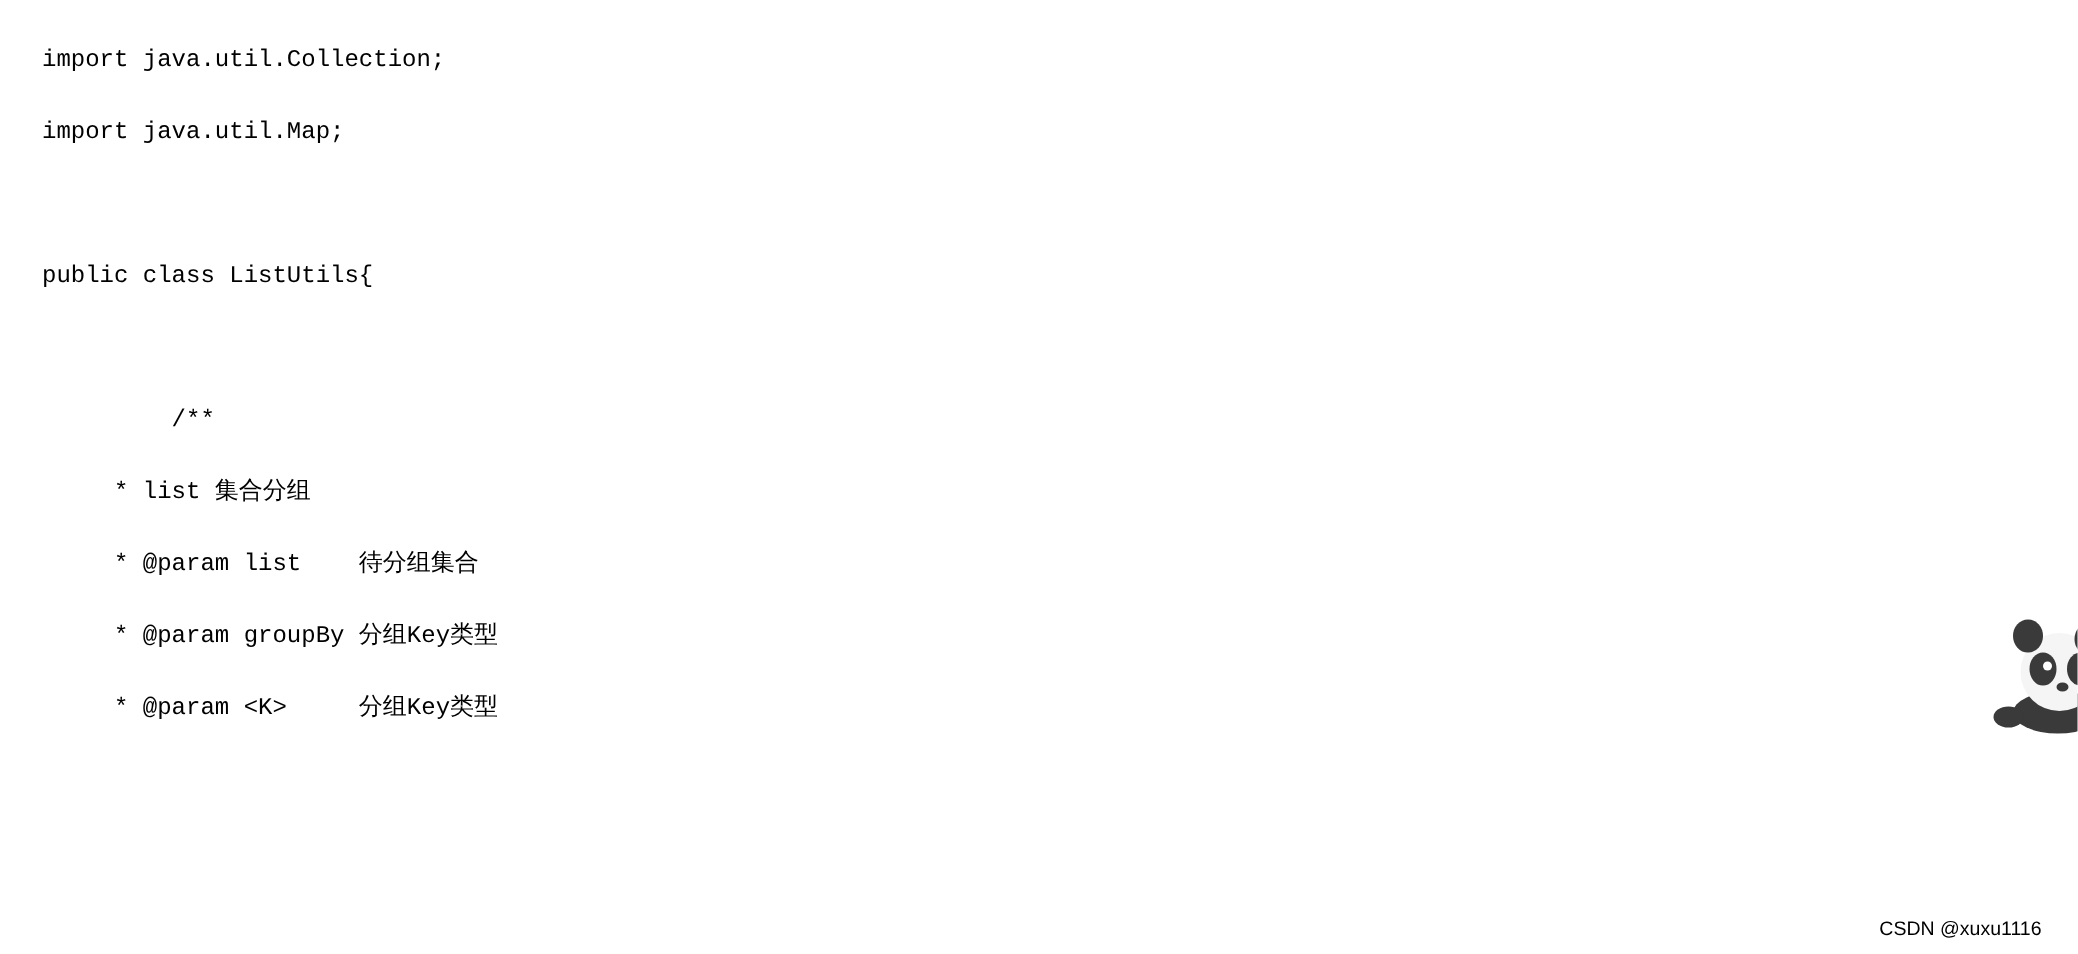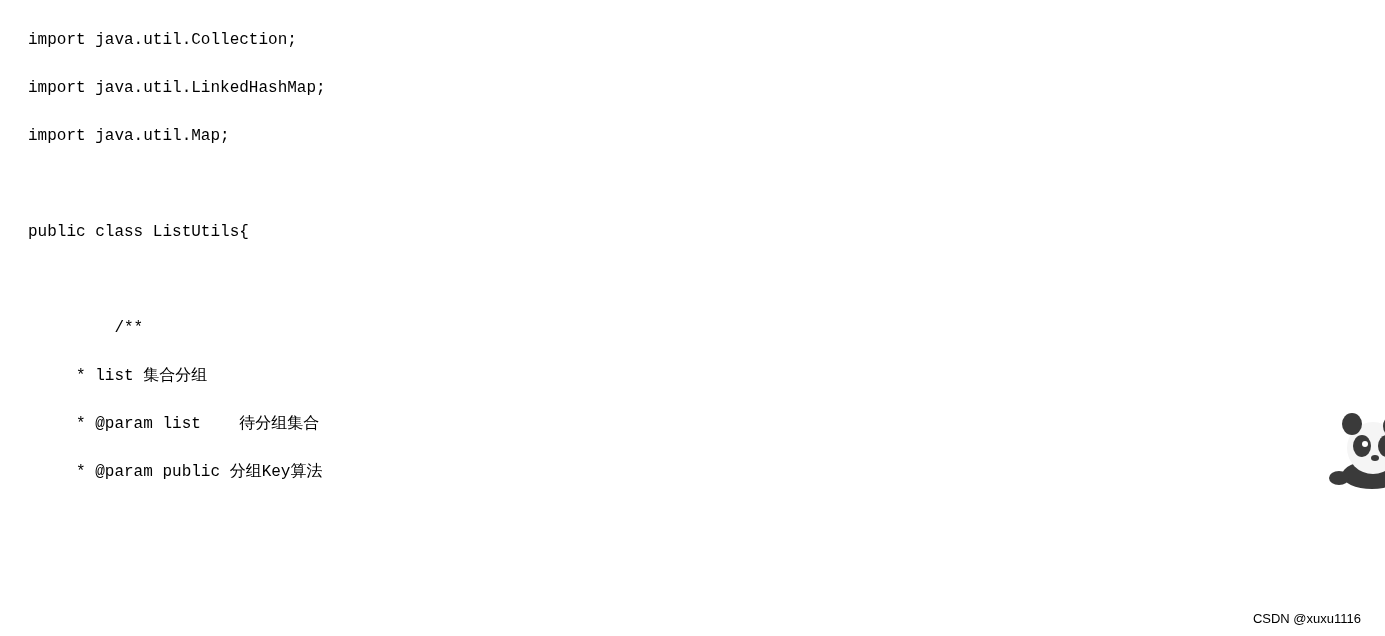--- a/index.html
+++ b/index.html
@@ -38,29 +38,29 @@
     top: 390px;
     width: 80px;
     height: 100px;
   }
 </style>
 </head>
 <body>
 
 <div class="code-container">
 <span class="code-line">import java.util.Collection;</span>
-<span class="code-line">import java.util.LinkedHashMap;</span>
 <span class="code-line">import java.util.Map;</span>
 <span class="code-line"></span>
 <span class="code-line">public class ListUtils{</span>
 <span class="code-line"></span>
 <span class="code-line">         /**</span>
 <span class="code-line">     * list 集合分组</span>
 <span class="code-line">     * @param list    待分组集合</span>
-<span class="code-line">     * @param public 分组Key算法</span>
+<span class="code-line">     * @param groupBy 分组Key类型</span>
+<span class="code-line">     * @param &lt;K&gt;     分组Key类型</span>
 
 
 
 
 
 
 
 
 
 

